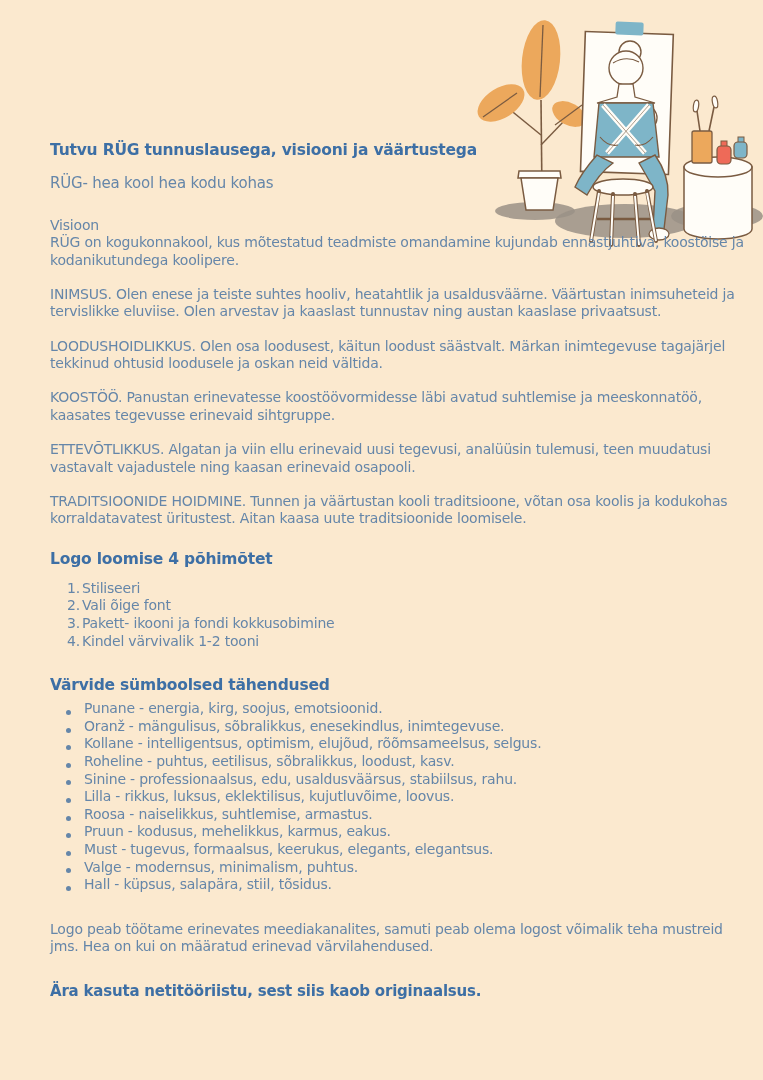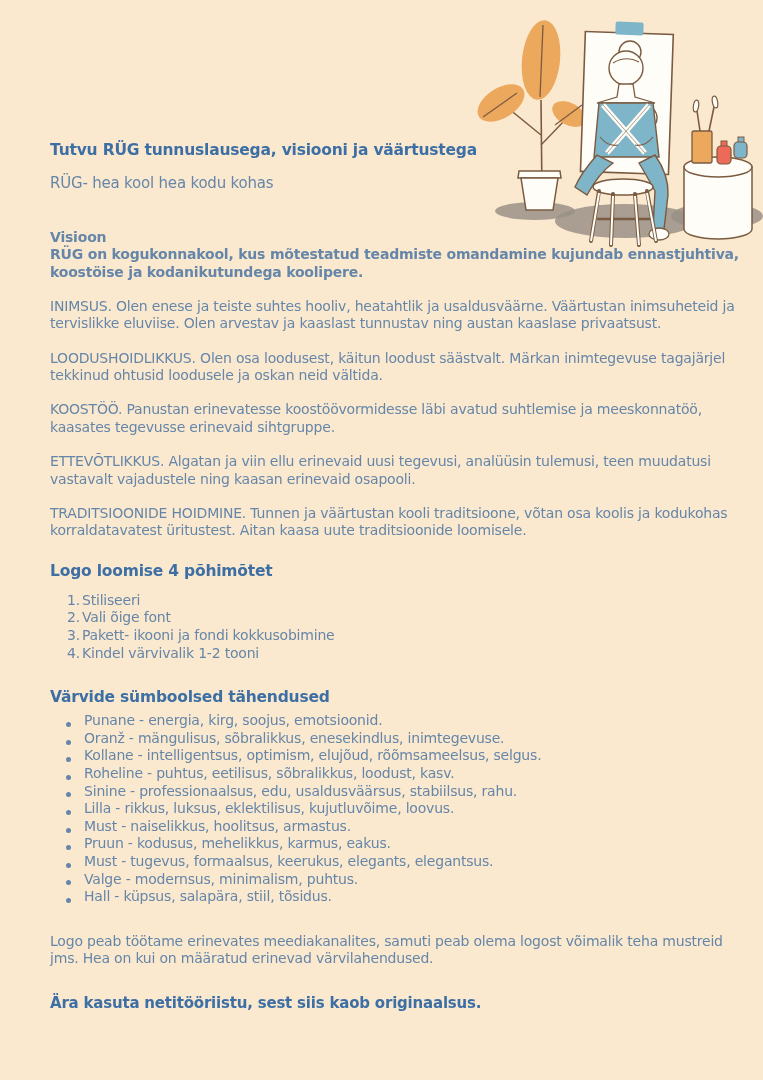--- a/index.html
+++ b/index.html
@@ -14,21 +14,21 @@
   .content{
     position:absolute;left:50px;top:140px;width:700px;
     font-size:14px;line-height:17.6px;letter-spacing:-0.2px;
   }
   .h-bold{
     color:#3d6fa5;font-weight:bold;font-size:15.5px;line-height:20px;
     margin:0;
   }
   .slogan{margin:15px 0 0 0;font-size:15px;}
   .para{margin:16.5px 0 0 0;}
-  .vision{margin-top:36px;font-weight:bold;}
+  .vision{margin-top:24px;}
   .section-head{margin-top:21px;}
   .num-list{margin:11px 0 0 17px;padding:0;}
   .num-row{display:flex;}
   .num-row .num{flex:0 0 auto;}
   .num-row .num-label{margin-left:2px;}
   .color-head{margin-top:25px;}
   .bullet-list{margin:5px 0 0 16px;padding:0;}
   .bullet-row{display:flex;align-items:center;}
   .dot{
     flex:0 0 auto;width:5px;height:5px;border-radius:50%;
@@ -184,21 +184,21 @@
       <div class="bullet-row">
         <span class="dot"></span>
         <span>Sinine - professionaalsus, edu, usaldusväärsus, stabiilsus, rahu.</span>
       </div>
       <div class="bullet-row">
         <span class="dot"></span>
         <span>Lilla - rikkus, luksus, eklektilisus, kujutluvõime, loovus.</span>
       </div>
       <div class="bullet-row">
         <span class="dot"></span>
-        <span>Must - naiselikkus, hoolitsus, armastus.</span>
+        <span>Roosa - naiselikkus, suhtlemise, armastus.</span>
       </div>
       <div class="bullet-row">
         <span class="dot"></span>
         <span>Pruun -  kodusus, mehelikkus, karmus, eakus.</span>
       </div>
       <div class="bullet-row">
         <span class="dot"></span>
         <span>Must -  tugevus, formaalsus, keerukus, elegants, elegantsus.</span>
       </div>
       <div class="bullet-row">

